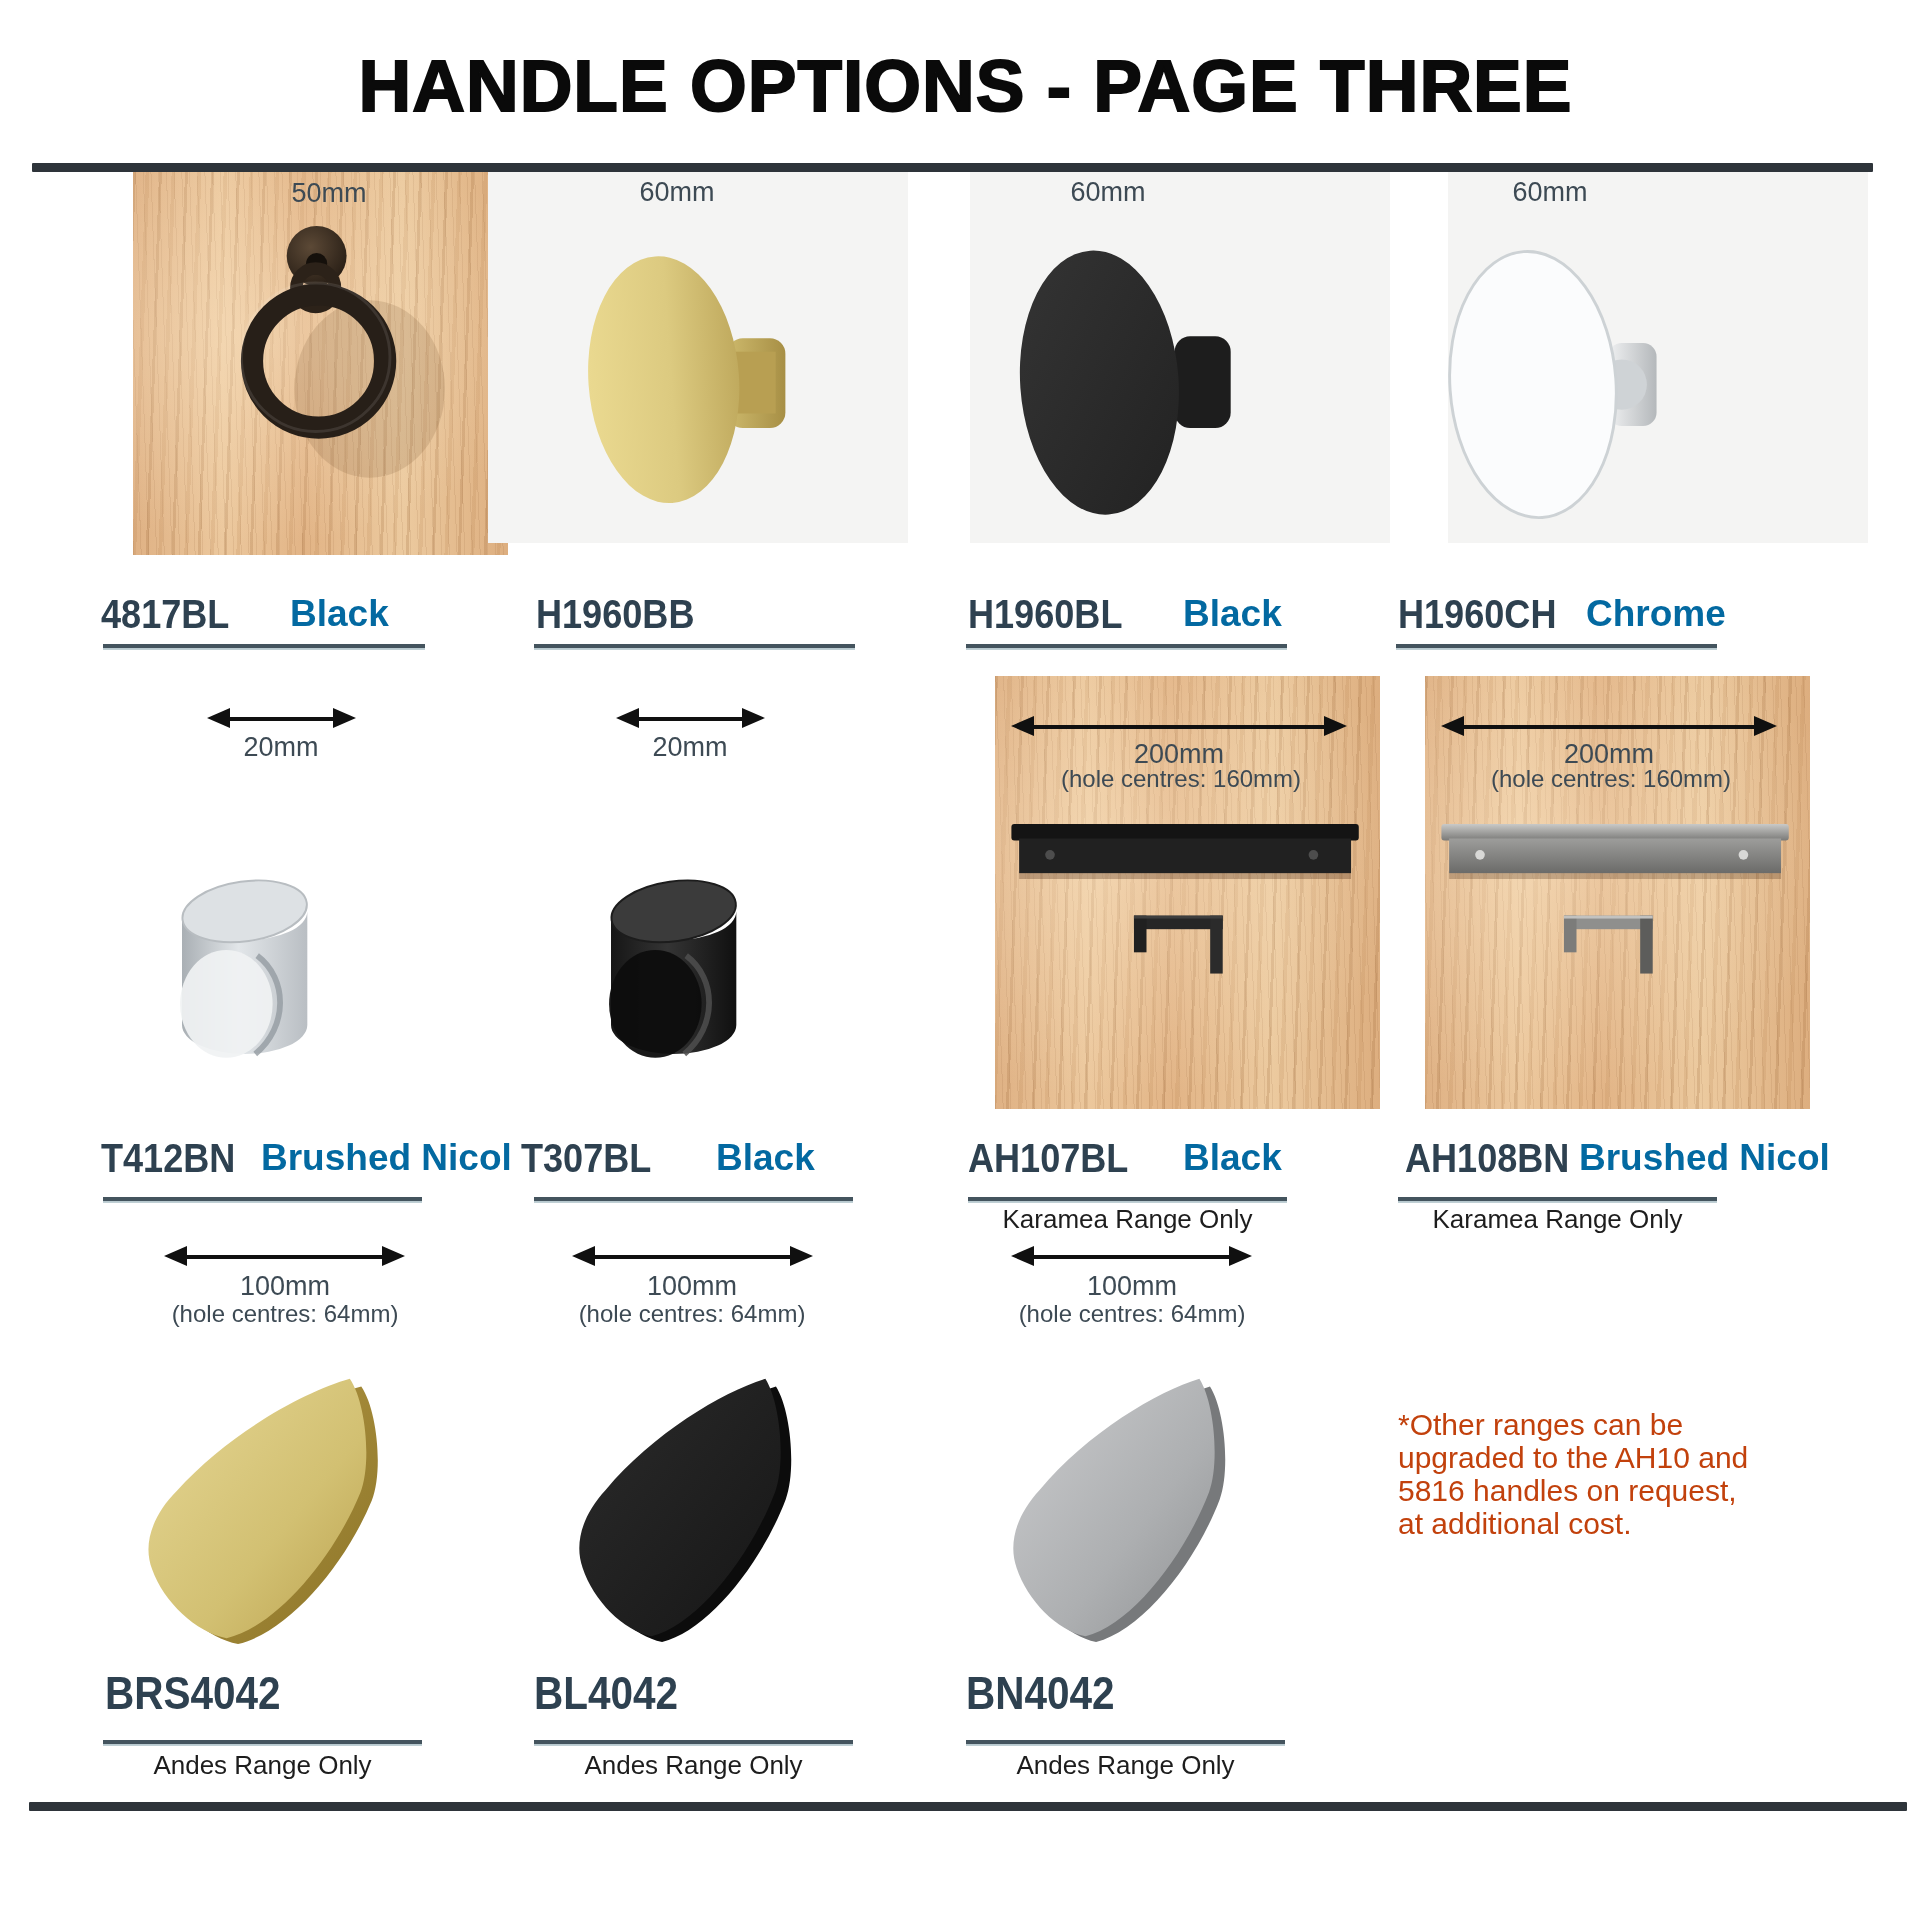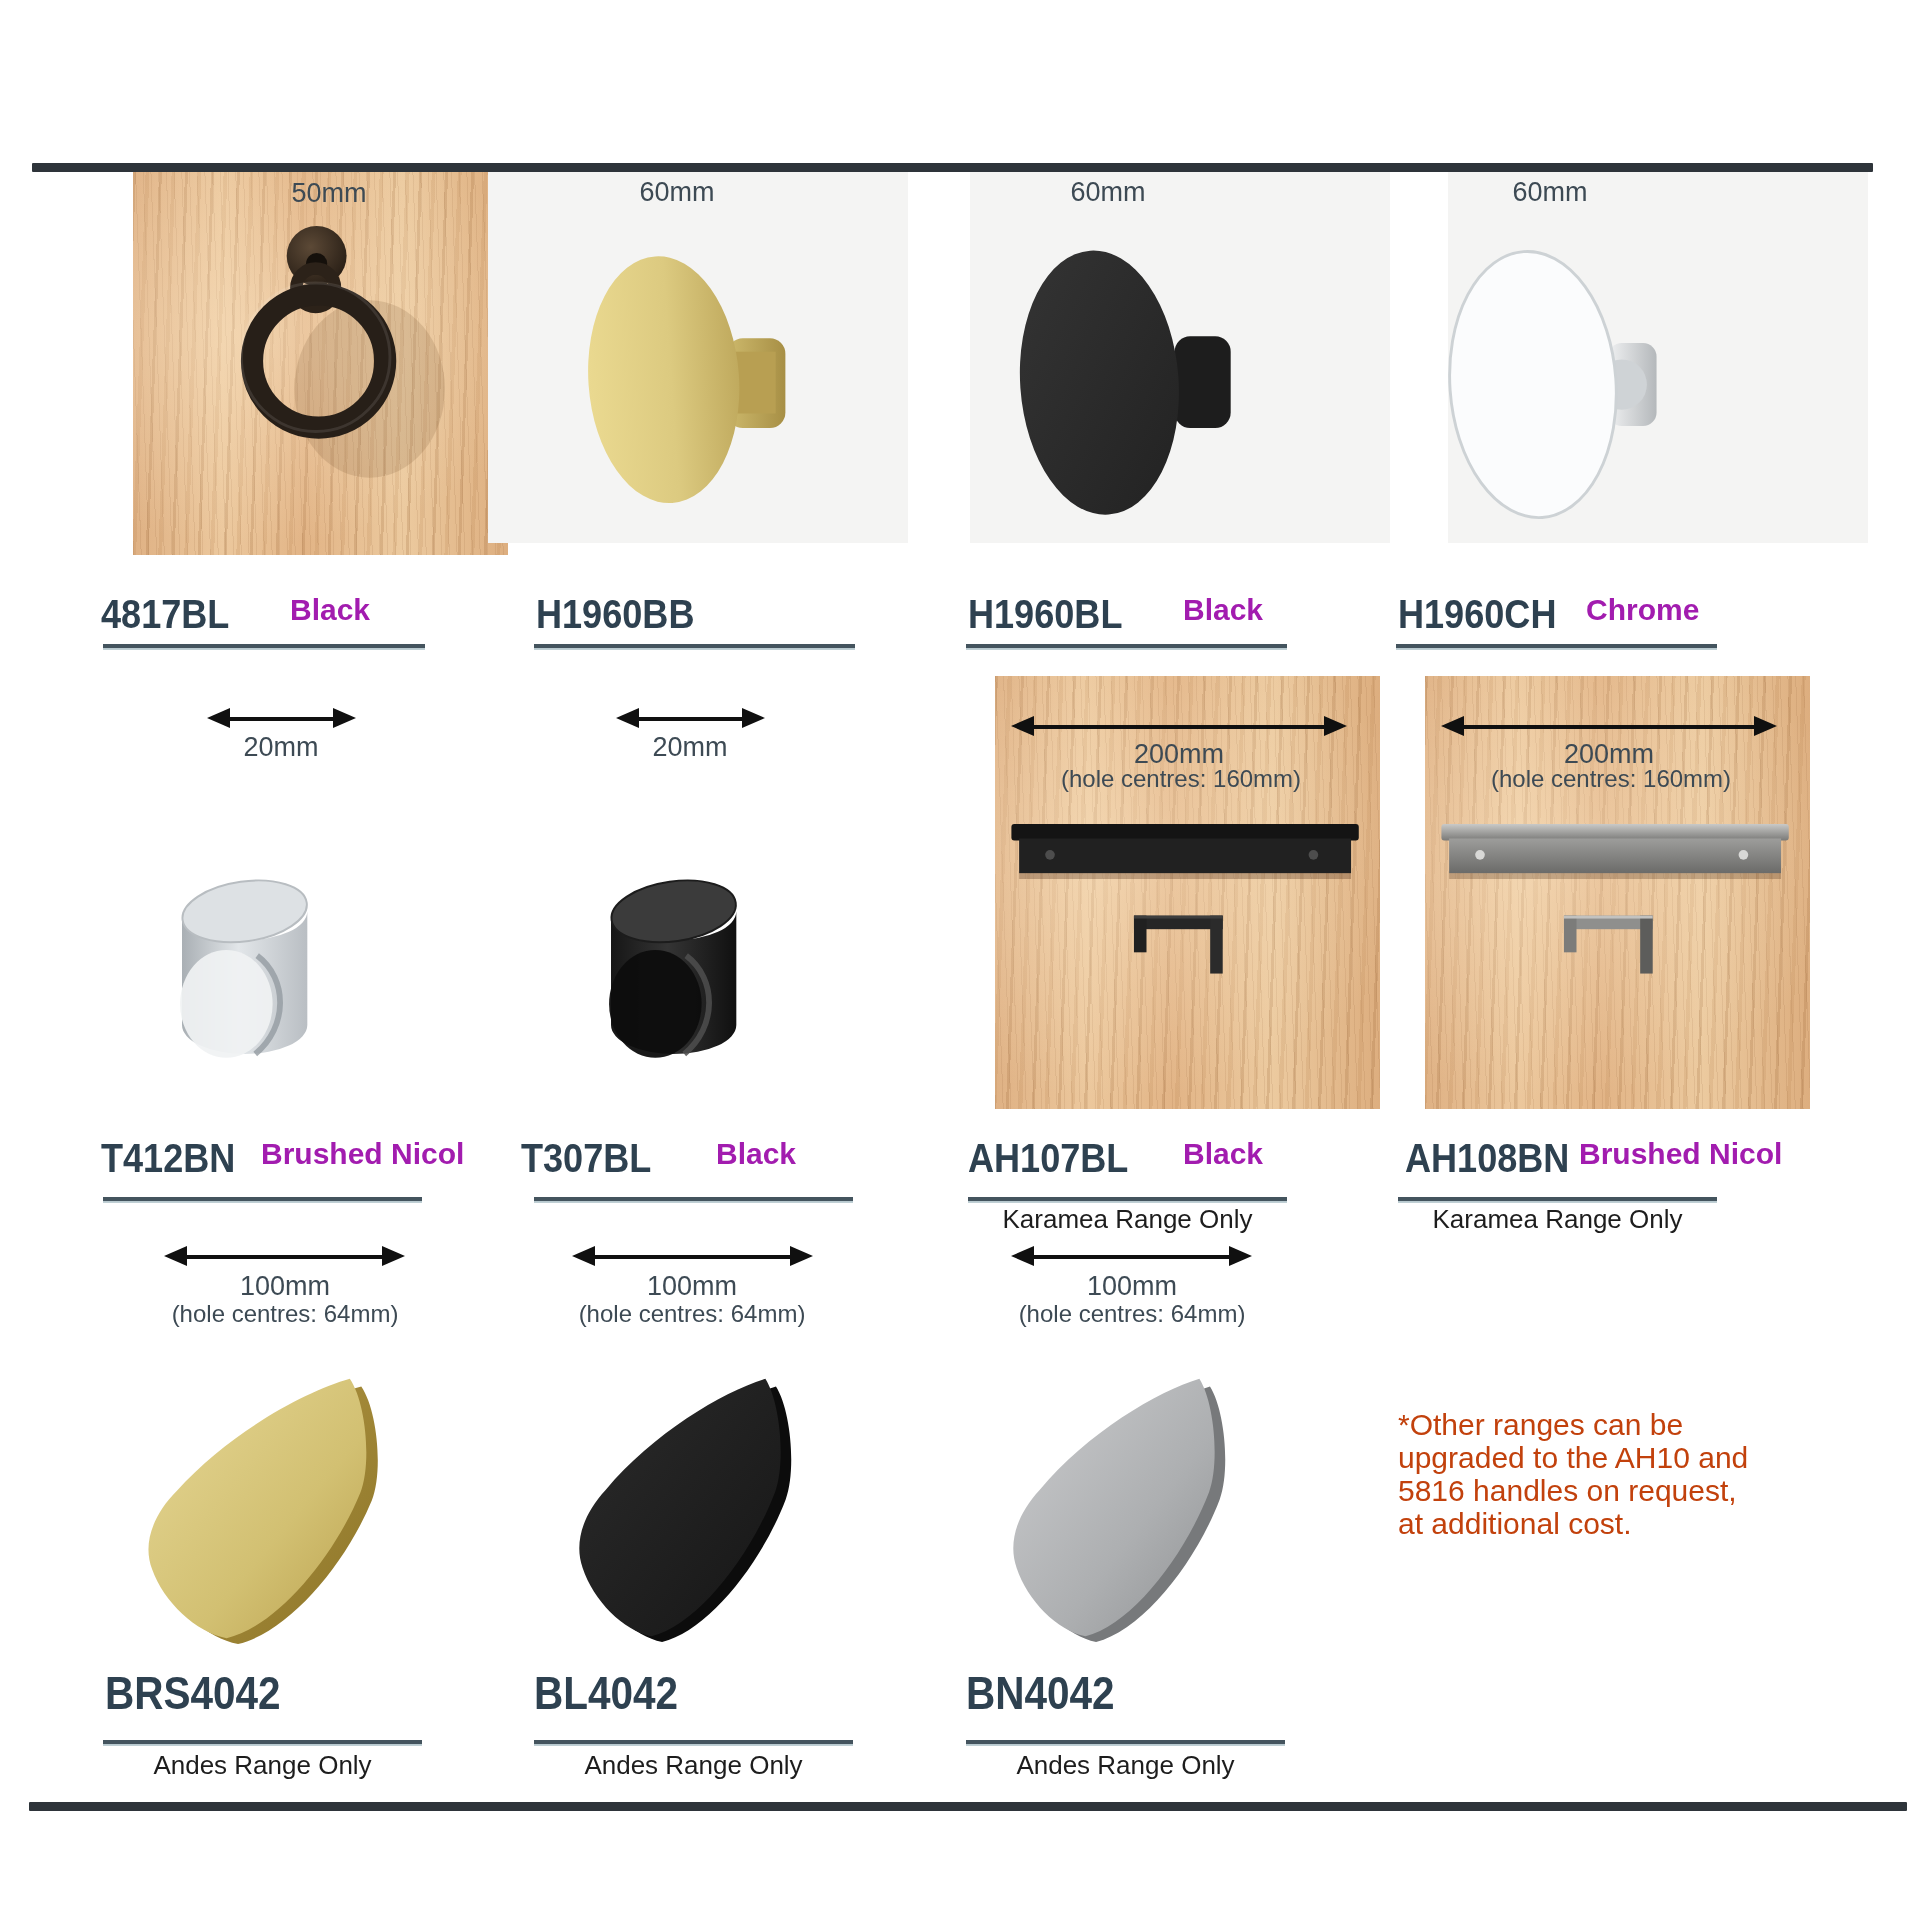--- a/index.html
+++ b/index.html
@@ -22,21 +22,21 @@
       repeating-linear-gradient(88deg, rgba(120,70,30,.10) 0 1px, rgba(0,0,0,0) 1px 7.7px),
       linear-gradient(90deg,#dfb184 0%,#ecc89d 24%,#e2b486 46%,#ecca9f 72%,#ddae7f 100%); margin-left: 27px;}
 
   
   .photobox{background:#f4f4f3;}
 
   
   .code{font-size:41px;font-weight:700;color:#2e4150;white-space:nowrap;
         transform:scaleX(.88);transform-origin:0 50%;}
   .code-lg{font-size:46px;}
-  .finish{font-size:30px;font-weight:700;color:#a21caf;white-space:nowrap;}
+  .finish{font-size:37px;font-weight:700;color:#0369a1;white-space:nowrap;}
   .dim{font-size:27px;color:#3d4a54;text-align:center;white-space:nowrap;}
   .dimdetail{font-size:24px;color:#3d4a54;text-align:center;white-space:nowrap;}
   .range{font-size:26px;color:#1d1d1d;text-align:center;white-space:nowrap;}
   .note-line{font-size:30px;line-height:33px;color:#c2410c;white-space:nowrap;}
 
   
   .rule{height:3.9px;background:#44545e;box-shadow:0 1.9px 0 rgba(171,191,199,.85);}
 
   
   .dim-arrow{height:21px;}
@@ -45,20 +45,21 @@
       border-top:10.6px solid transparent;border-bottom:10.6px solid transparent;border-right:23px solid #101010;}
   .dim-arrow::after{content:"";position:absolute;right:0;top:0;width:0;height:0;
       border-top:10.6px solid transparent;border-bottom:10.6px solid transparent;border-left:23px solid #101010;}
   svg{display:block;}
 </style>
 </head>
 <body>
 
 <div id="page">
 
+  <div class="abs page-title">HANDLE OPTIONS - PAGE THREE</div>
   <div class="abs bar" style="left:32px;top:163px;width:1841px;"></div>
 
   <div class="abs wood" style="left:106px;top:172px;width:375px;height:383px;">
     <svg class="abs" style="left:0;top:0;" width="375" height="383" viewBox="0 0 388 397">
       <defs>
         <radialGradient id="gRosette" cx="40%" cy="35%" r="75%">
           <stop offset="0" stop-color="#5c4936"></stop>
             <stop offset="1" stop-color="#241b13"></stop>
         </radialGradient>
       </defs>

